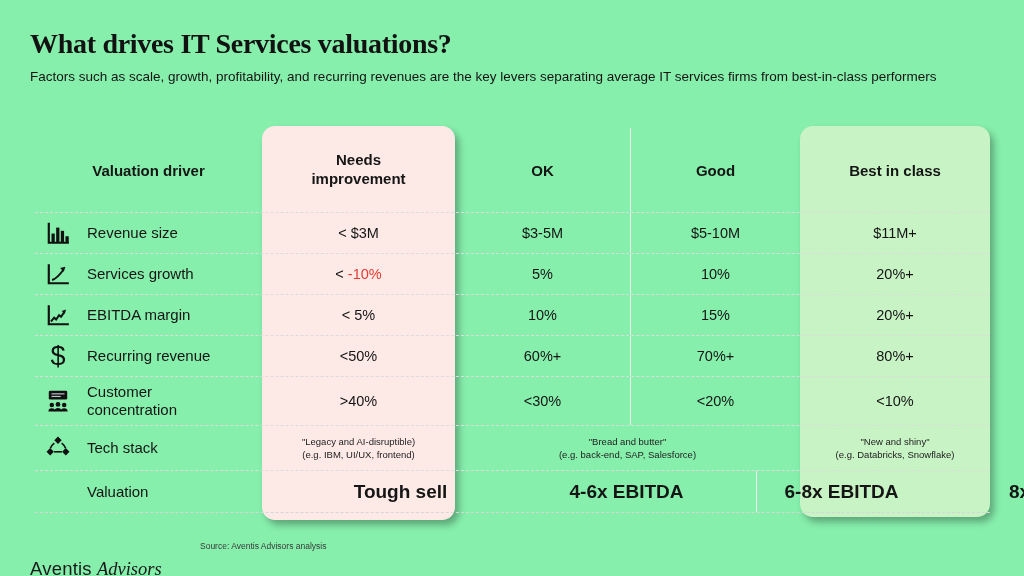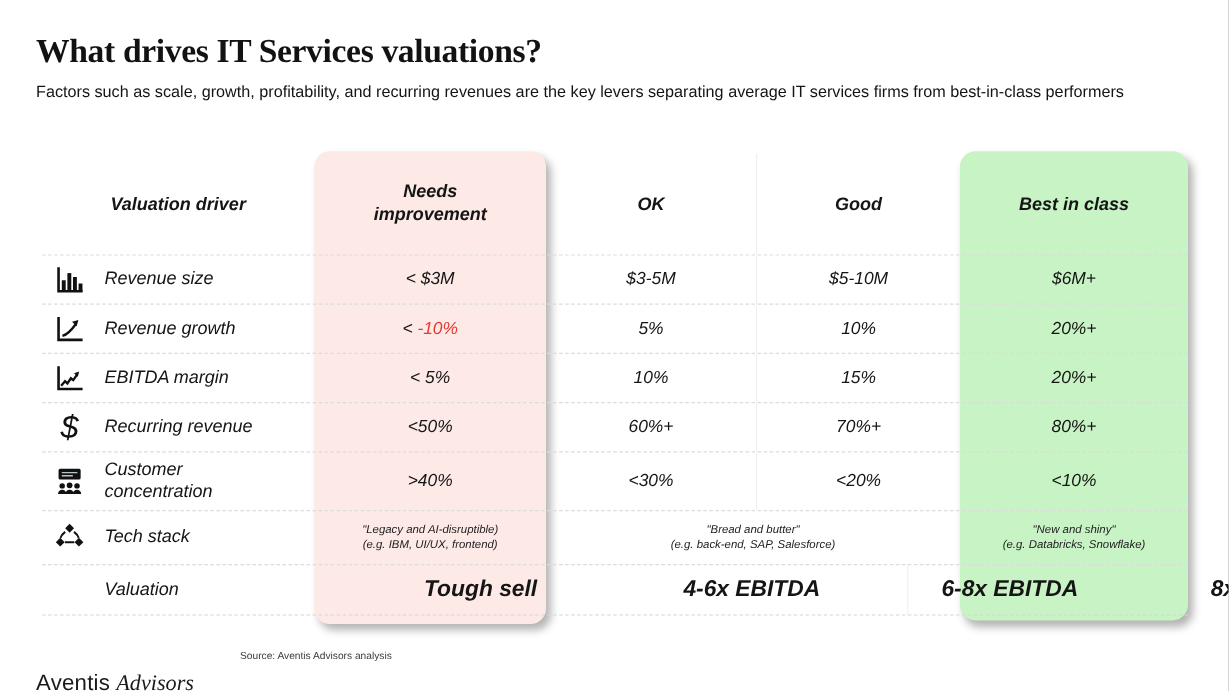--- a/index.html
+++ b/index.html
@@ -1,18 +1,18 @@
 <!DOCTYPE html>
 <html><head>
 <meta charset="utf-8">
 <style>
   * { margin:0; padding:0; box-sizing:border-box; }
   html,body { background:#888; }
   .slide {
-    position:relative; width:1024px; height:576px; background:#ffffff;
+    position:relative; width:1024px; height:576px; background:#86efac;
     font-family:"Liberation Sans", sans-serif; color:#111; overflow:hidden;
     margin:0 auto;
   }
   .title {
     position:absolute; left:30px; top:28px;
     font-family:"Liberation Serif", serif; font-weight:700;
     font-size:28px; letter-spacing:-0.3px; color:#121212;
   }
   .subtitle {
     position:absolute; left:30px; top:67px; width:932px;
@@ -24,21 +24,21 @@
     box-shadow:4px 5px 7px rgba(0,0,0,0.30);
   }
   .card-pink  { left:227px; width:193px; background:#fdeae7; }
   .card-green { left:765px; width:190px; background:#c8f3c4; bottom:-5px; }
   .grid { position:relative; z-index:1; width:955px; }
   .row {
     display:grid; grid-template-columns:227px 193px 175px 170px 190px;
     align-items:center;
   }
   .row + .row { border-top:1px dashed #dcdcdc; }
-  .grid { border-bottom:1px dashed #d6d6d6;font-style:italic; }
+  .grid { border-bottom:1px dashed #d6d6d6; }
   .r-head { height:84px; border-top:none !important; }
   .r-std  { height:41px; }
   .r-cust { height:49px; }
   .r-tech { height:45px; }
   .r-val  { height:42px;gap:42px; }
   .cell { text-align:center; font-size:14.5px; color:#151515; align-self:stretch;
           display:flex; align-items:center; justify-content:center; flex-direction:column; }
   .vline { border-left:1px solid #f0f0f0; }
   .head-cell { font-weight:bold; font-size:15px; }
   .head-wrap { max-width:116px; line-height:1.25; }
@@ -91,33 +91,33 @@
               <rect x="10.3" y="7" width="3" height="14" fill="#111"></rect>
               <rect x="14.6" y="10" width="3" height="11" fill="#111"></rect>
               <rect x="18.9" y="15" width="3" height="6" fill="#111"></rect>
             </svg>
           </span>
           <span class="driver-label">Revenue size</span>
         </div>
         <div class="cell">&lt; $3M</div>
         <div class="cell">$3-5M</div>
         <div class="cell vline">$5-10M</div>
-        <div class="cell">$6M+</div>
+        <div class="cell">$11M+</div>
       </div>
 
       <div class="row r-std">
         <div class="cell driver-cell">
           <span class="icon-box">
             <svg width="26" height="26" viewBox="0 0 24 24">
               <path d="M3.5 3 V20.5 H22" fill="none" stroke="#111" stroke-width="2"></path>
               <path d="M6.5 17.5 C10 16.5 13.5 13 16.8 8.3" fill="none" stroke="#111" stroke-width="1.8"></path>
               <path d="M18.8 5.2 L13.9 6.5 L17.4 10 Z" fill="#111"></path>
             </svg>
           </span>
-          <span class="driver-label">Revenue growth</span>
+          <span class="driver-label">Services growth</span>
         </div>
         <div class="cell">
           <span><span>&lt;</span> <span class="red">-10%</span></span>
         </div>
         <div class="cell">5%</div>
         <div class="cell vline">10%</div>
         <div class="cell">20%+</div>
       </div>
 
       <div class="row r-std">

